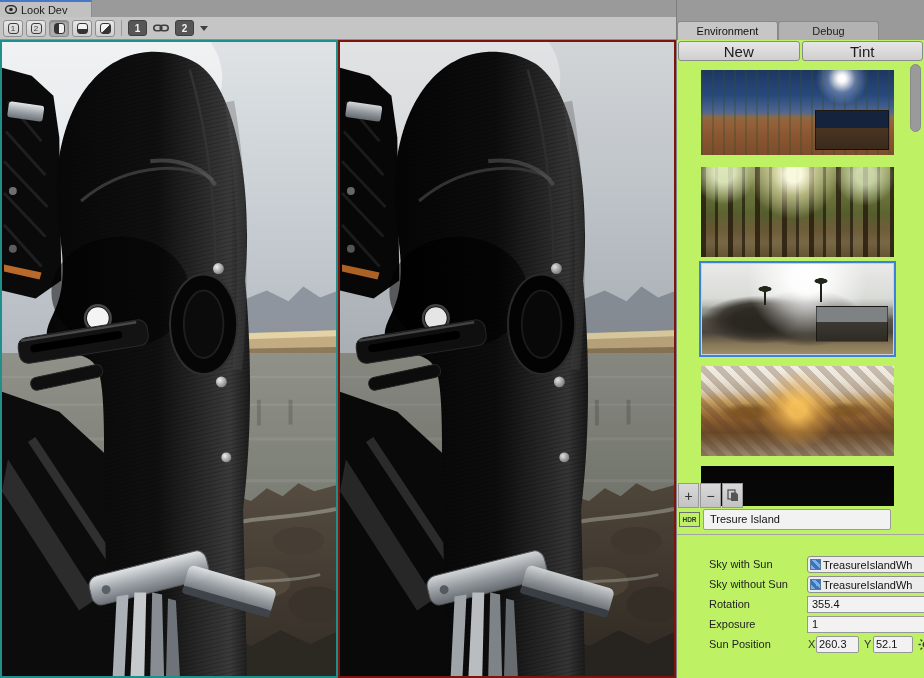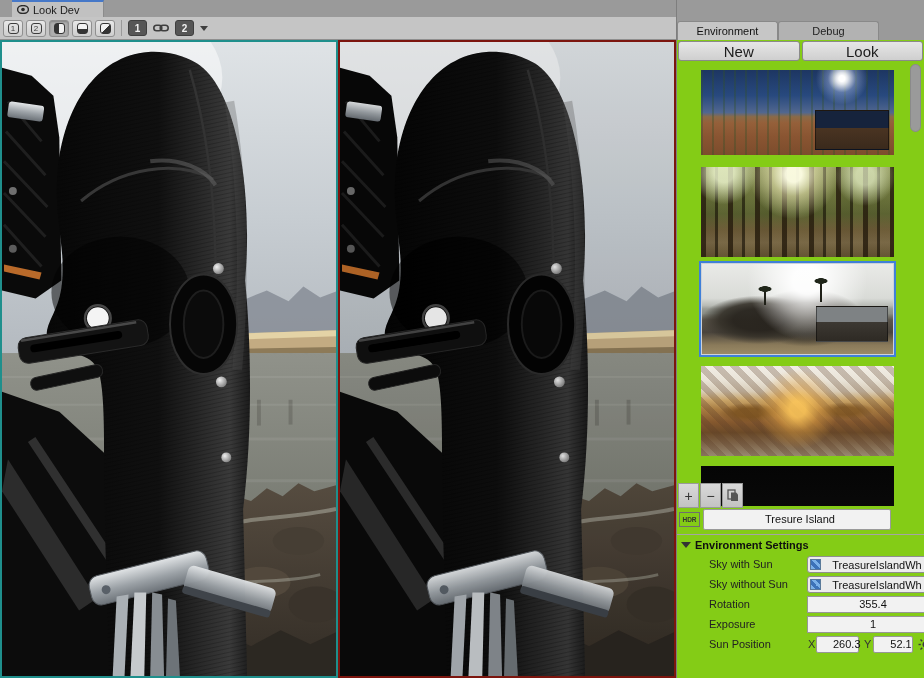--- a/index.html
+++ b/index.html
@@ -8,21 +8,21 @@
     position:relative; overflow:hidden; background:#c2c2c2;
     font-family:"Liberation Sans", sans-serif; color:#1c1c1c;
     -webkit-font-smoothing:antialiased;
   }
   
   .titlebar { position:absolute; left:0; top:0; width:924px; height:17px; background:#9a9a9a; }
   .doc-tab {
     position:absolute; left:0; top:0; width:92px; height:17px; background:#c1c1c1;
     border-top:2px solid #4678c8; border-right:1px solid #8c8c8c;
     display:flex; align-items:center; gap:4px; padding-left:5px;
-    font-size:11px; color:#1b1b1b;margin-left:12px;
+    font-size:11px; color:#1b1b1b;
   }
   .win-controls { position:absolute; right:8px; top:0; height:17px; display:flex; gap:11px; align-items:center; color:#2e2e2e; }
   .wc-menu { font-size:12px; font-weight:bold; line-height:1; cursor:default; }
   .wc-max  { width:10px; height:9px; border:2px solid #2e2e2e; border-top-width:3px; }
   .wc-close{ font-size:16px; line-height:1; font-weight:bold; }
   
   .toolbar {
     position:absolute; left:0; top:17px; width:676px; height:23px; background:#c5c5c5;
     border-bottom:1px solid #8f8f8f; display:flex; align-items:center; padding-left:3px; gap:3px;
   }
@@ -47,21 +47,21 @@
   .tb-arrow { width:14px; height:17px; display:flex; align-items:center; justify-content:center; }
   .tb-arrow::after { content:""; border:4px solid transparent; border-top:5px solid #3f3f3f; margin-top:4px; }
   
   .viewport { position:absolute; left:0; top:40px; width:676px; height:638px; background:#000; }
   .view { position:absolute; top:0; width:338px; height:638px; border:2px solid; }
   .view svg { width:100%; height:100%; display:block; }
   .view-1 { left:0;   border-color:#1f8f8c; }
   .view-2 { left:338px; border-color:#7c150e; }
   .view-2 svg { filter:brightness(.93) contrast(1.02); }
   
-  .rpanel { position:absolute; left:676px; top:0; width:248px; height:678px; background:#84cc16; border-left:1px solid #7e7e7e;text-align:center; }
+  .rpanel { position:absolute; left:676px; top:0; width:248px; height:678px; background:#bef264; border-left:1px solid #7e7e7e; }
   .rp-top { position:absolute; left:0; top:0; width:247px; height:40px; background:#9a9a9a; }
   .rp-tab { position:absolute; top:21px; height:19px; width:101px; display:flex; align-items:center; justify-content:center;
     font-size:11px; border:1px solid #898989; border-bottom:none; border-radius:3px 3px 0 0; }
   .rp-tab-env { left:0; background:#c6c6c6; color:#111; }
   .rp-tab-debug { left:101px; background:#b2b2b2; color:#222; }
   .rp-actions { position:absolute; top:41px; left:1px; width:245px; height:20px; display:flex; gap:2px; }
   .rp-btn { flex:1; background:linear-gradient(#e6e6e6,#cfcfcf); border:1px solid #8a8a8a; border-radius:3px;
     font-size:15px; color:#1c1c1c; display:flex; align-items:center; justify-content:center; }
   
   .thumb-list { position:absolute; top:62px; left:0; width:232px; height:444px; overflow:hidden; }
@@ -138,21 +138,21 @@
     white-space:nowrap; overflow:hidden; }
   .obj-fld { position:absolute; left:116px; top:0; width:148px; height:17px; background:#ececec;
     border:1px solid #8f8f8f; border-radius:3px; display:flex; align-items:center; padding:0 11px 0 2px; overflow:hidden; }
   .of-icon { flex:0 0 11px; width:11px; height:11px; margin-right:2px;
     background:linear-gradient(45deg,#7ab0e8 0 25%, #3c72b8 25% 50%, #7ab0e8 50% 75%, #3c72b8 75%); border:1px solid #5a7a9a; }
   .of-text { flex:1; font-size:11px; color:#111; white-space:nowrap; overflow:hidden; }
   .of-picker { flex:0 0 12px; width:12px; height:12px; border:2px solid #555; border-radius:50%; position:relative; background:#e6e6e6; }
   .of-picker::after { content:""; position:absolute; left:2px; top:2px; width:4px; height:4px; border-radius:50%; background:#555; }
   .mini-lbl { position:absolute; top:2px; color:#333; }
   .mini-fld { position:absolute; top:0; height:17px; background:#f2f2f2; border:1px solid #979797; border-radius:2px;
-    font-size:11px; line-height:15px; padding-left:16px; color:#111; }
+    font-size:11px; line-height:15px; padding-left:2px; color:#111; }
   .sun-icon { position:absolute; left:227px; top:1px; width:15px; height:15px; }
   .tint-swatch { position:absolute; left:116px; top:2px; width:112px; height:13px; background:#54585c; border:1px solid #2e2e2e; }
   .tint-dropper { position:absolute; left:228px; top:2px; width:16px; height:13px; background:#7b7f83; border:1px solid #2e2e2e;
     display:flex; align-items:center; justify-content:center; }
 </style>
 </head>
 <body>
 
 <svg width="0" height="0" style="position:absolute" aria-hidden="true">
   <defs>
@@ -357,21 +357,21 @@
   </div>
 </div>
 
 <div class="rpanel">
   <div class="rp-top"></div>
   <div class="rp-tab rp-tab-env">Environment</div>
   <div class="rp-tab rp-tab-debug">Debug</div>
 
   <div class="rp-actions">
     <div class="rp-btn">New</div>
-    <div class="rp-btn">Look</div>
+    <div class="rp-btn">Tint</div>
   </div>
 
   <div class="thumb-list">
     <div class="thumb" style="top:8px;height:85px;">
       <div class="thumb-inner art-desert">
         <div class="inset"></div>
       </div>
     </div>
     <div class="thumb" style="top:105px;height:90px;">
       <div class="thumb-inner art-forest"></div>
@@ -404,24 +404,20 @@
     </div>
   </div>
 
   <div class="hdr-row">
     <div class="hdr-badge">HDR</div>
     <div class="hdr-field">Tresure Island</div>
   </div>
 
   <div class="rp-divider"></div>
 
-  <div class="sec-header">
-    <span class="fold"></span>
-    <span>Environment Settings</span>
-  </div>
 
   <div class="srow" style="top:556px;">
     <span class="lbl">Sky with Sun</span>
     <div class="obj-fld">
       <span class="of-icon"></span>
       <span class="of-text">TreasureIslandWh</span>
       <span class="of-picker"></span>
     </div>
   </div>
 

